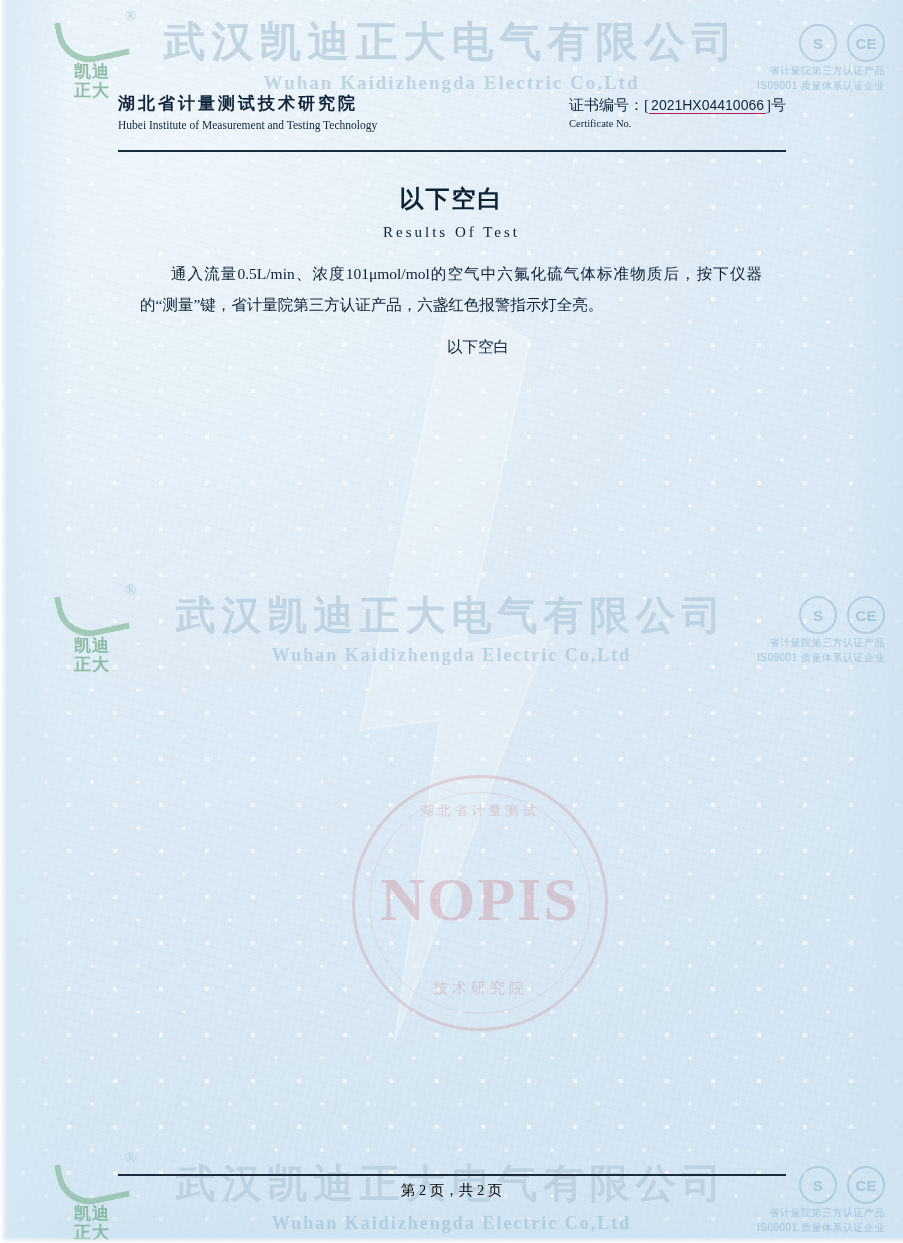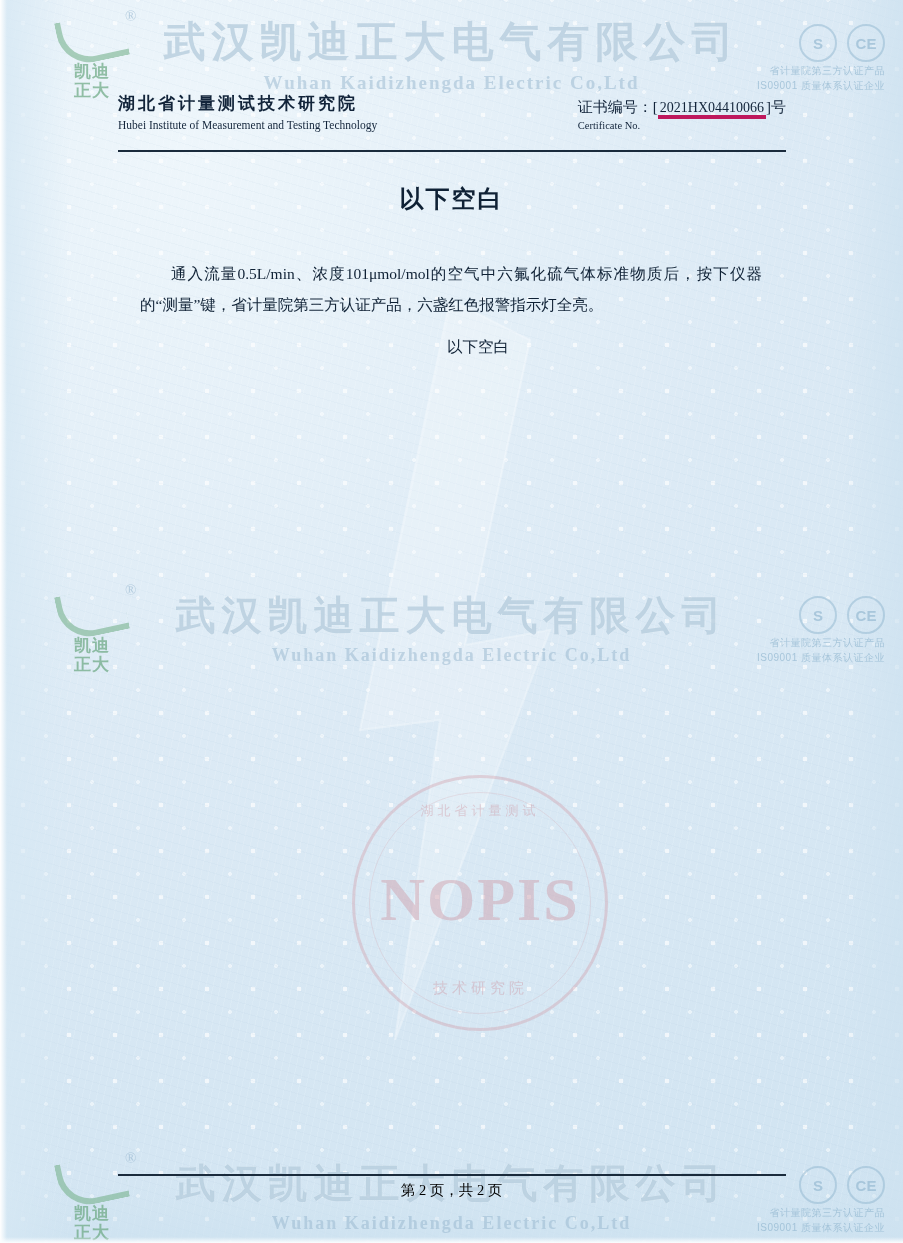--- a/index.html
+++ b/index.html
@@ -202,21 +202,21 @@
     position: absolute;
     inset: 0;
   }
   .hdr {
     position: absolute;
     top: 92px;
     left: 118px;
     width: 668px;
     display: flex;
     justify-content: space-between;
-    align-items: flex-end;
+    align-items: center;
   }
   .hdr-left .inst-cn {
     font-size: 17px;
     font-weight: bold;
     letter-spacing: 3px;
     color: #12243a;
     font-family: "Liberation Serif", serif;
   }
   .hdr-left .inst-en {
     font-size: 11.5px;
@@ -228,23 +228,23 @@
     text-align: left;
     padding-top: 2px;
   }
   .hdr-right .certline {
     font-size: 15px;
     color: #12243a;
     white-space: nowrap;
     font-family: "Liberation Serif", serif;
   }
   .hdr-right .certno {
-    border-bottom: 4px solid #be185d;
+    border-bottom: 1px solid #be185d;
     padding: 0 2px;
-    font-family: Liberation Serif, serif;
+    font-family: Liberation Sans, sans-serif;
     font-size: 14px;
   }
   .hdr-right .cert-en {
     font-size: 10.5px;
     margin-top: 3px;
     color: #12243a;
   }
 
   .rule {
     position: absolute;
@@ -414,20 +414,21 @@
         <div class="certline">
           <span>证书编号：</span><span>[</span><span class="certno">2021HX04410066</span><span>]</span><span>号</span>
         </div>
         <div class="cert-en">Certificate No.</div>
       </div>
     </div>
 
     <div class="rule"></div>
 
     <div class="title-cn">以下空白</div>
+    <div class="title-en">Results Of Test</div>
 
     <div class="body-text">通入流量0.5L/min、浓度101μmol/mol的空气中六氟化硫气体标准物质后，按下仪器的“测量”键，省计量院第三方认证产品，六盏红色报警指示灯全亮。</div>
     <div class="blank-note">以下空白</div>
 
     <div class="footer-rule"></div>
     <div class="page-num">第 2 页，共 2 页</div>
   </div>
 
   <div class="scan-edge-left"></div>
   <div class="scan-edge-bottom"></div>

